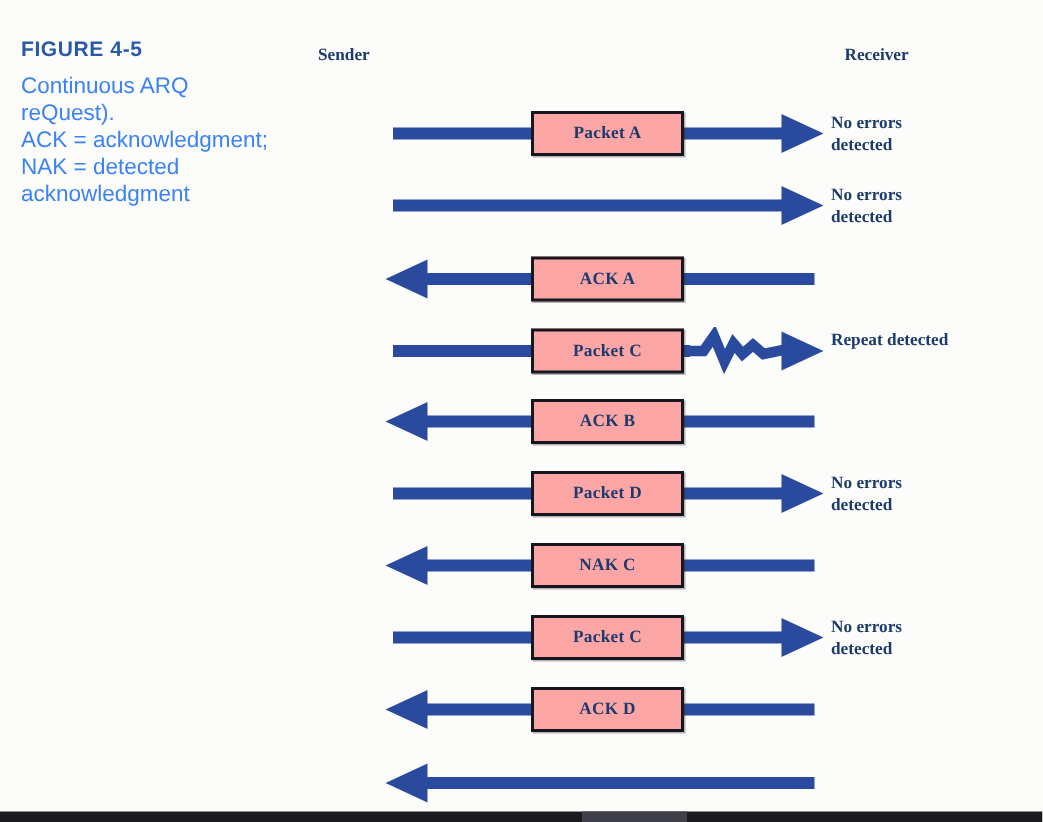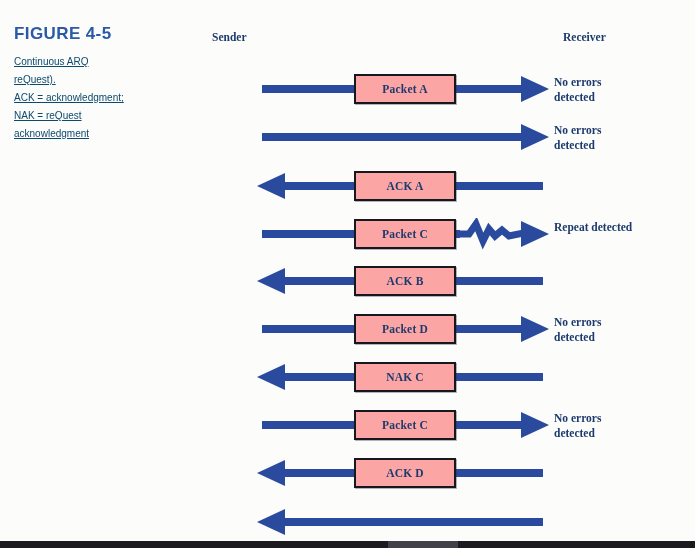--- a/index.html
+++ b/index.html
@@ -7,24 +7,24 @@
     width:695px;height:548px;position:relative;overflow:hidden;
     background:#fcfcfb;
     font-family:"Liberation Serif", serif;
   }
   
   .sidebar{
     position:absolute;left:14px;top:24px;width:185px;
     font-family:"Liberation Sans", sans-serif;
   }
   .fig-label{
-    color:#2a5aa6;font-weight:bold;font-size:17px;letter-spacing:.4px;
+    color:#2a5aa6;font-weight:bold;font-size:14px;letter-spacing:.4px;
     margin-bottom:9px;
   }
-  .caption{color:#0c4a6e;font-size:10px;line-height:18px;text-decoration:underline;}
+  .caption{color:#3b82f6;font-size:15px;line-height:18px;}
   .caption div{white-space:nowrap;}
   
   .col-head{
     position:absolute;top:31px;
     color:#1d3a6d;font-weight:bold;font-size:11.5px;
   }
   .col-head.sender{left:212px;}
   .col-head.receiver{left:563px;}
   .row{position:absolute;left:0;width:695px;height:32px;}
   .shaft{
@@ -65,21 +65,21 @@
 </style>
 </head>
 <body>
 
 <div class="sidebar">
   <div class="fig-label">FIGURE 4-5</div>
   <div class="caption">
     <div>Continuous ARQ</div>
     <div>reQuest).</div>
     <div>ACK = acknowledgment;</div>
-    <div>NAK = reQuest</div>
+    <div>NAK = detected</div>
     <div>acknowledgment</div>
   </div>
 </div>
 
 <div class="col-head sender">Sender</div>
 <div class="col-head receiver">Receiver</div>
 
 <div class="row dir-right" style="top:73px">
   <div class="shaft"></div>
   <div class="head"></div>

